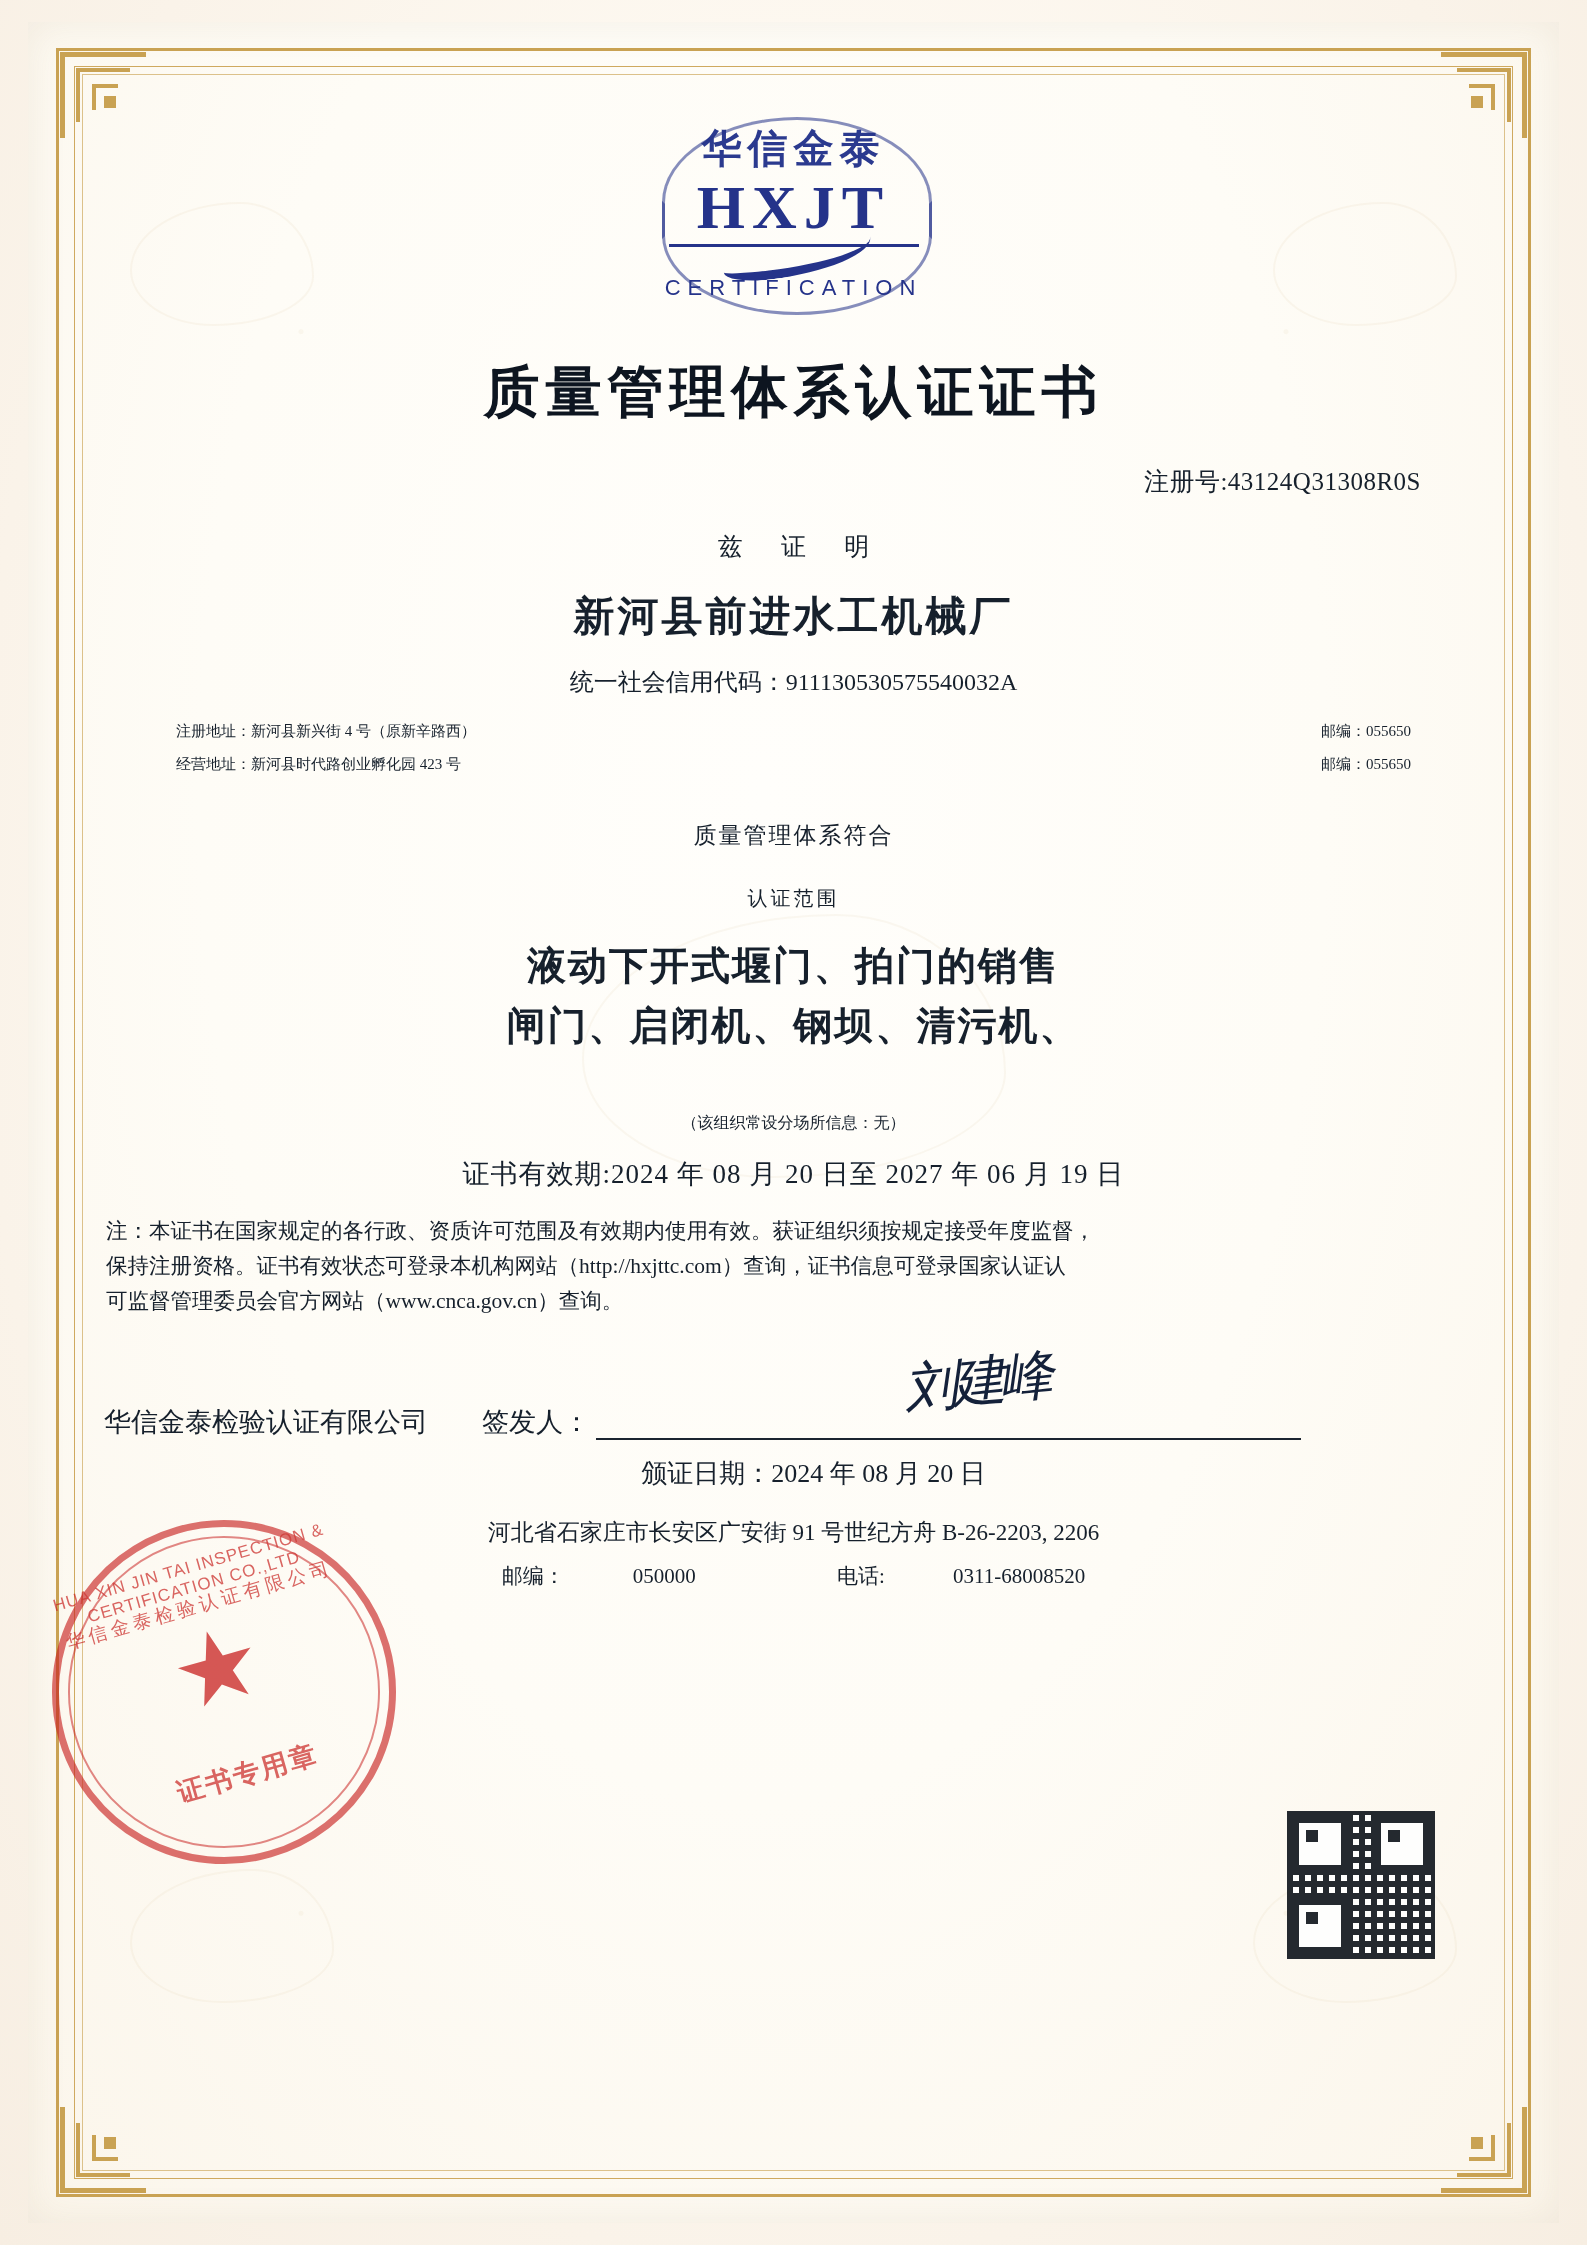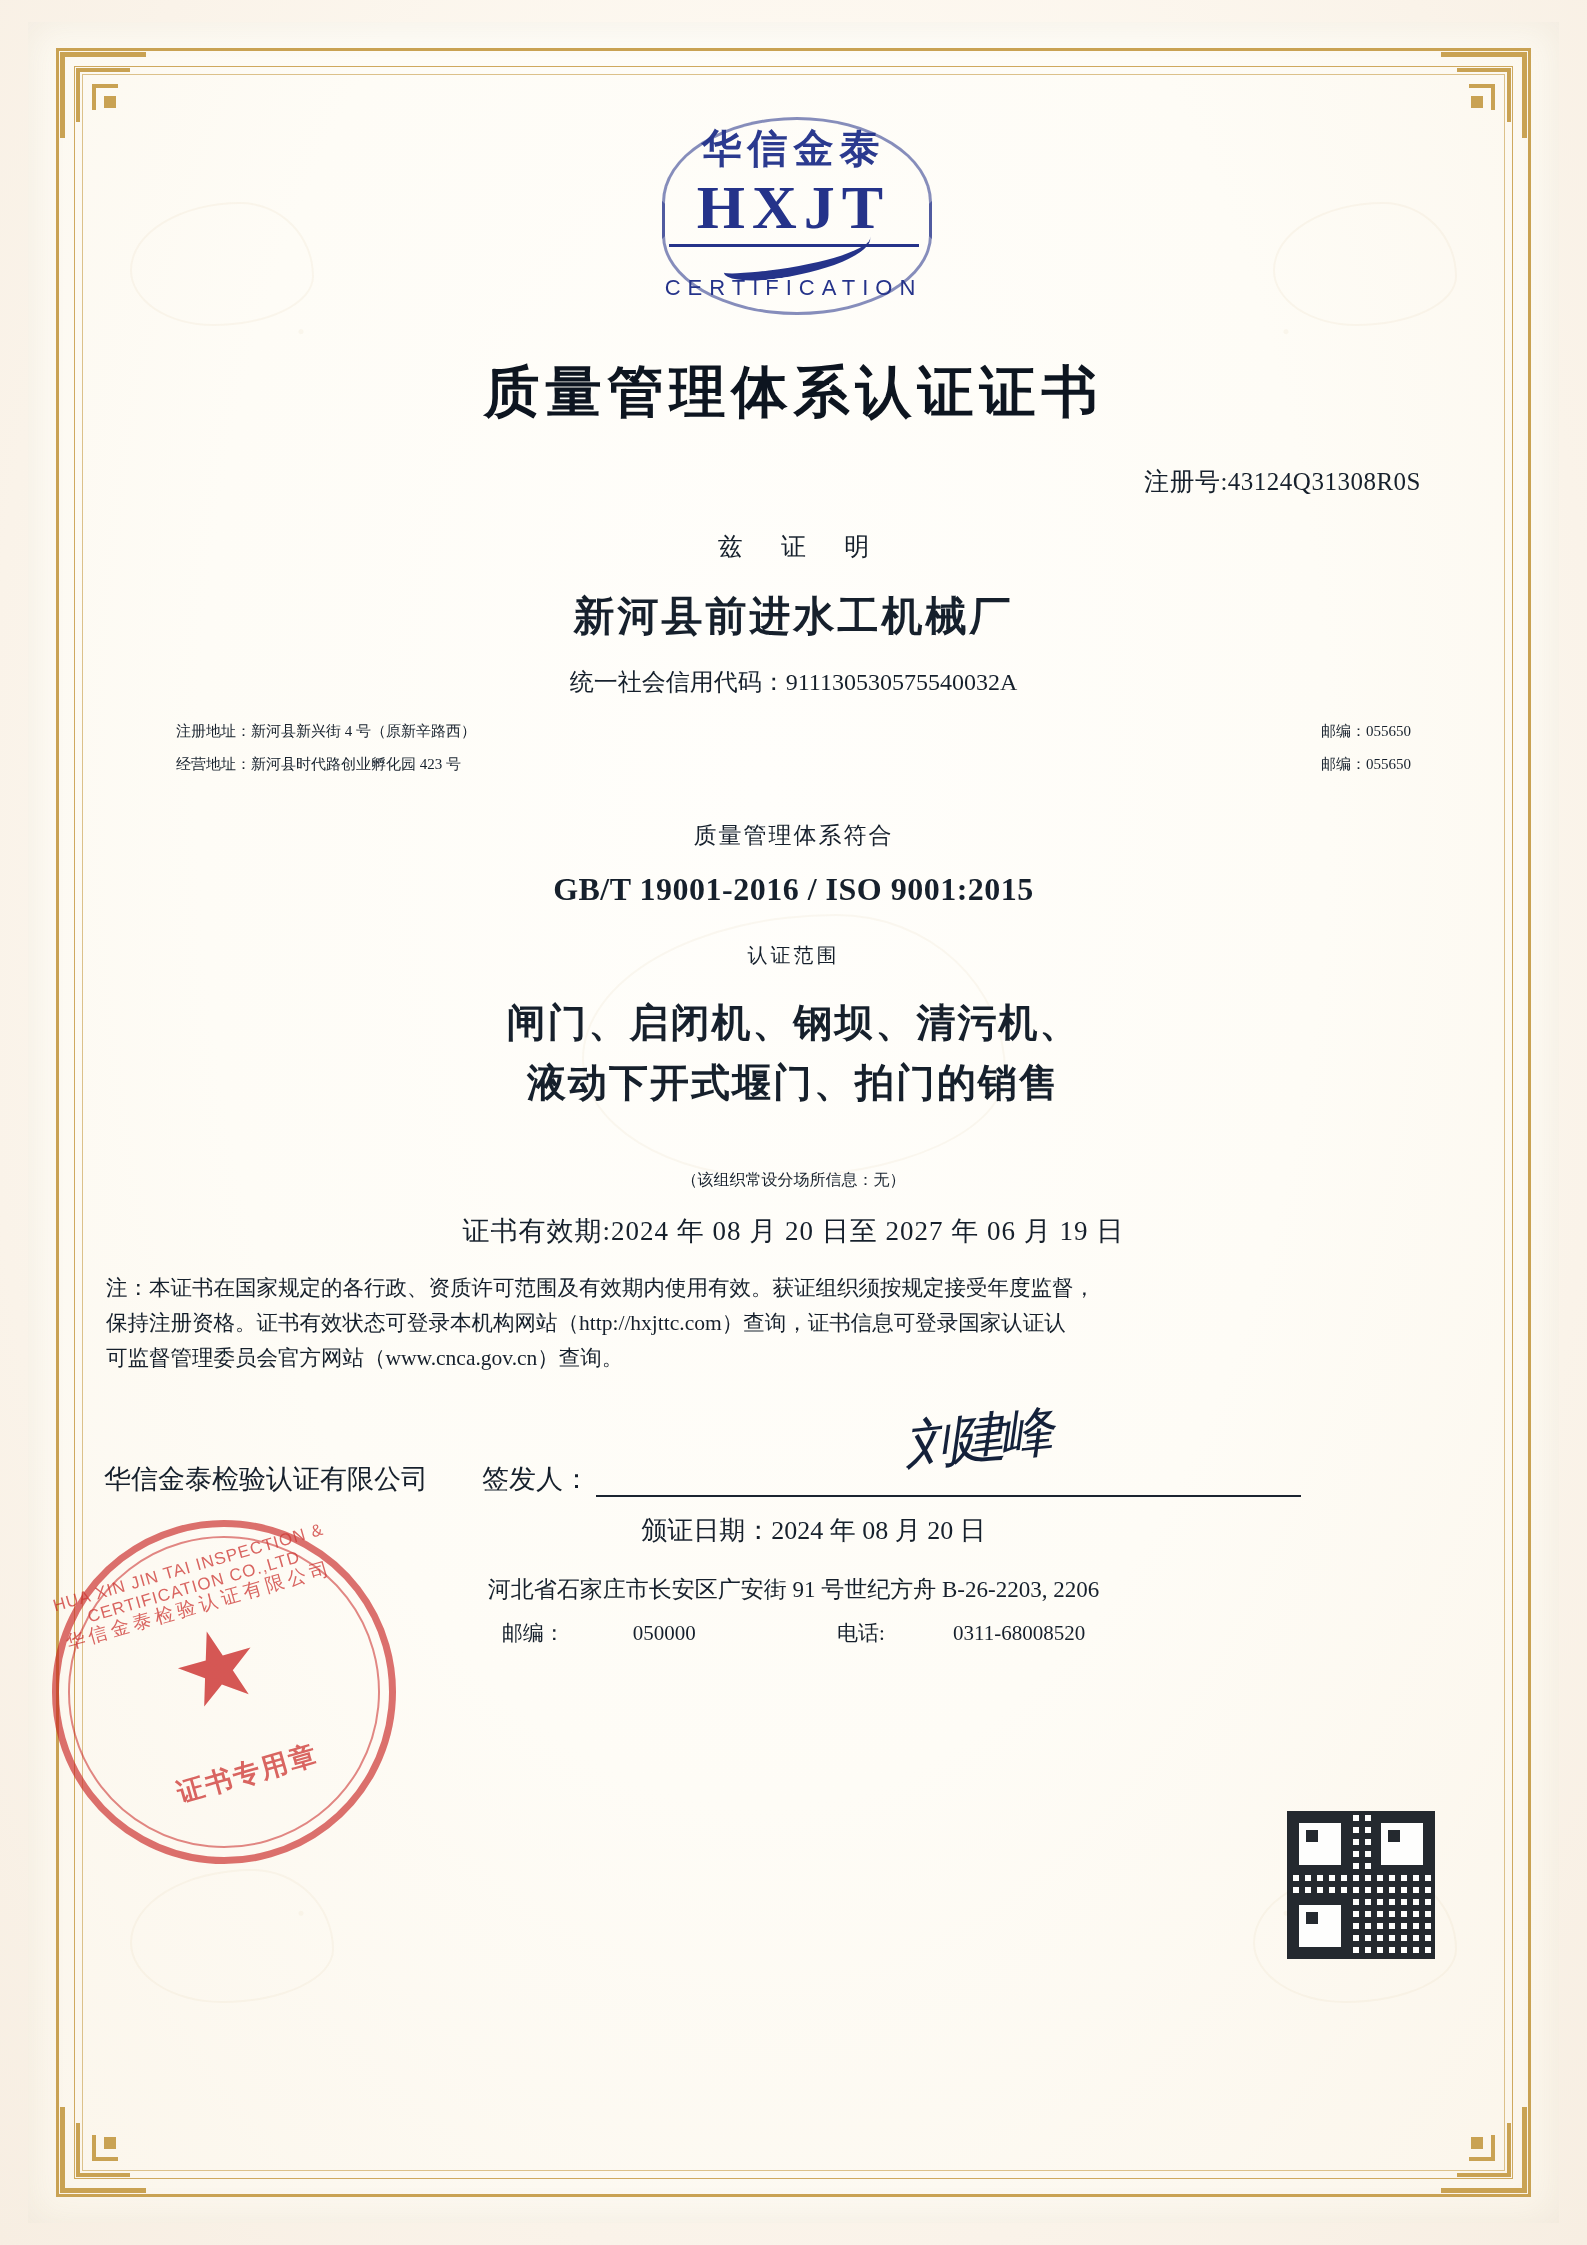--- a/index.html
+++ b/index.html
@@ -487,25 +487,24 @@
         <div class="addr-left">
           <span>经营地址：</span><span>新河县时代路创业孵化园 423 号</span>
         </div>
         <div class="addr-right">
           <span>邮编：</span><span>055650</span>
         </div>
       </div>
     </div>
 
     <div class="conform">质量管理体系符合</div>
-    <div class="standard">GB/T 19001-2016 / ISO 9001:2015</div>
     <div class="scope-label">认证范围</div>
     <div class="scope">
+      <div>液动下开式堰门、拍门的销售</div>
       <div>闸门、启闭机、钢坝、清污机、</div>
-      <div>液动下开式堰门、拍门的销售</div>
     </div>
 
     <div class="branch">（该组织常设分场所信息：无）</div>
     <div class="validity">证书有效期:2024 年 08 月 20 日至 2027 年 06 月 19 日</div>
 
     <div class="note">
       <span class="indent">注：本证书在国家规定的各行政、资质许可范围及有效期内使用有效。获证组织须按规定接受年度监督，</span>
       <span class="indent">保持注册资格。证书有效状态可登录本机构网站（http://hxjttc.com）查询，证书信息可登录国家认证认</span>
       <span class="indent c2">可监督管理委员会官方网站（www.cnca.gov.cn）查询。</span>
     </div>

